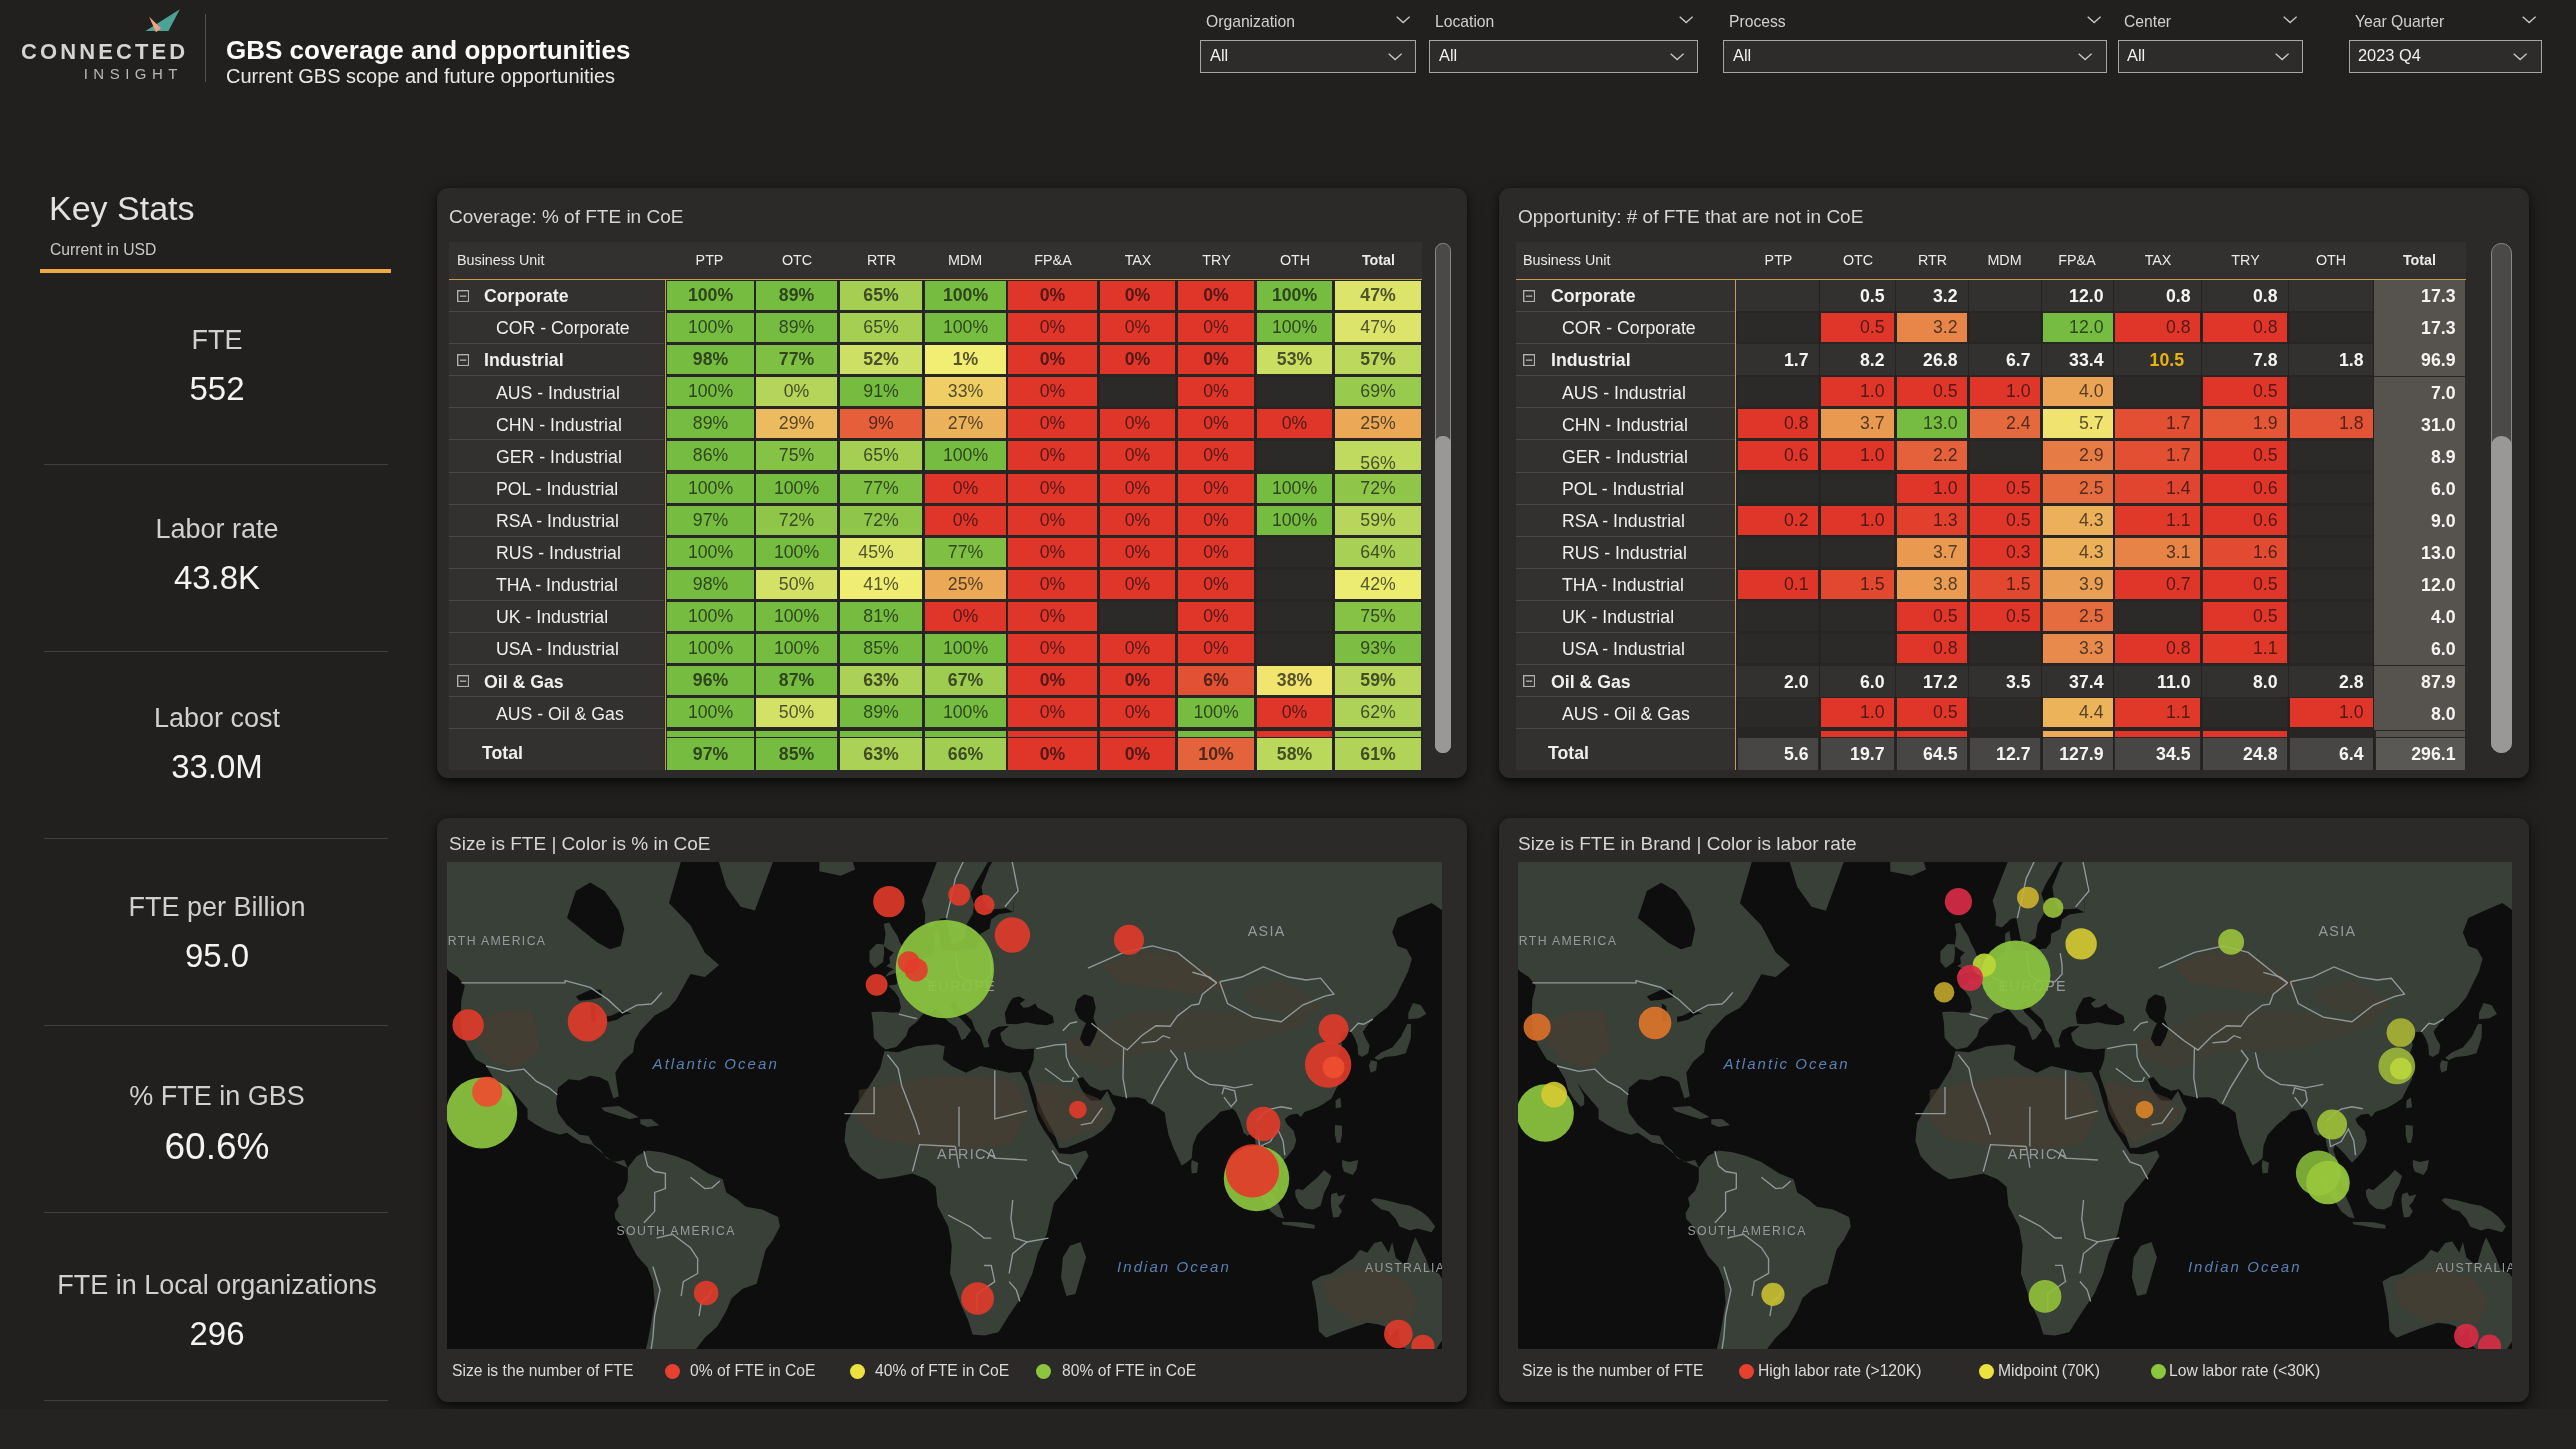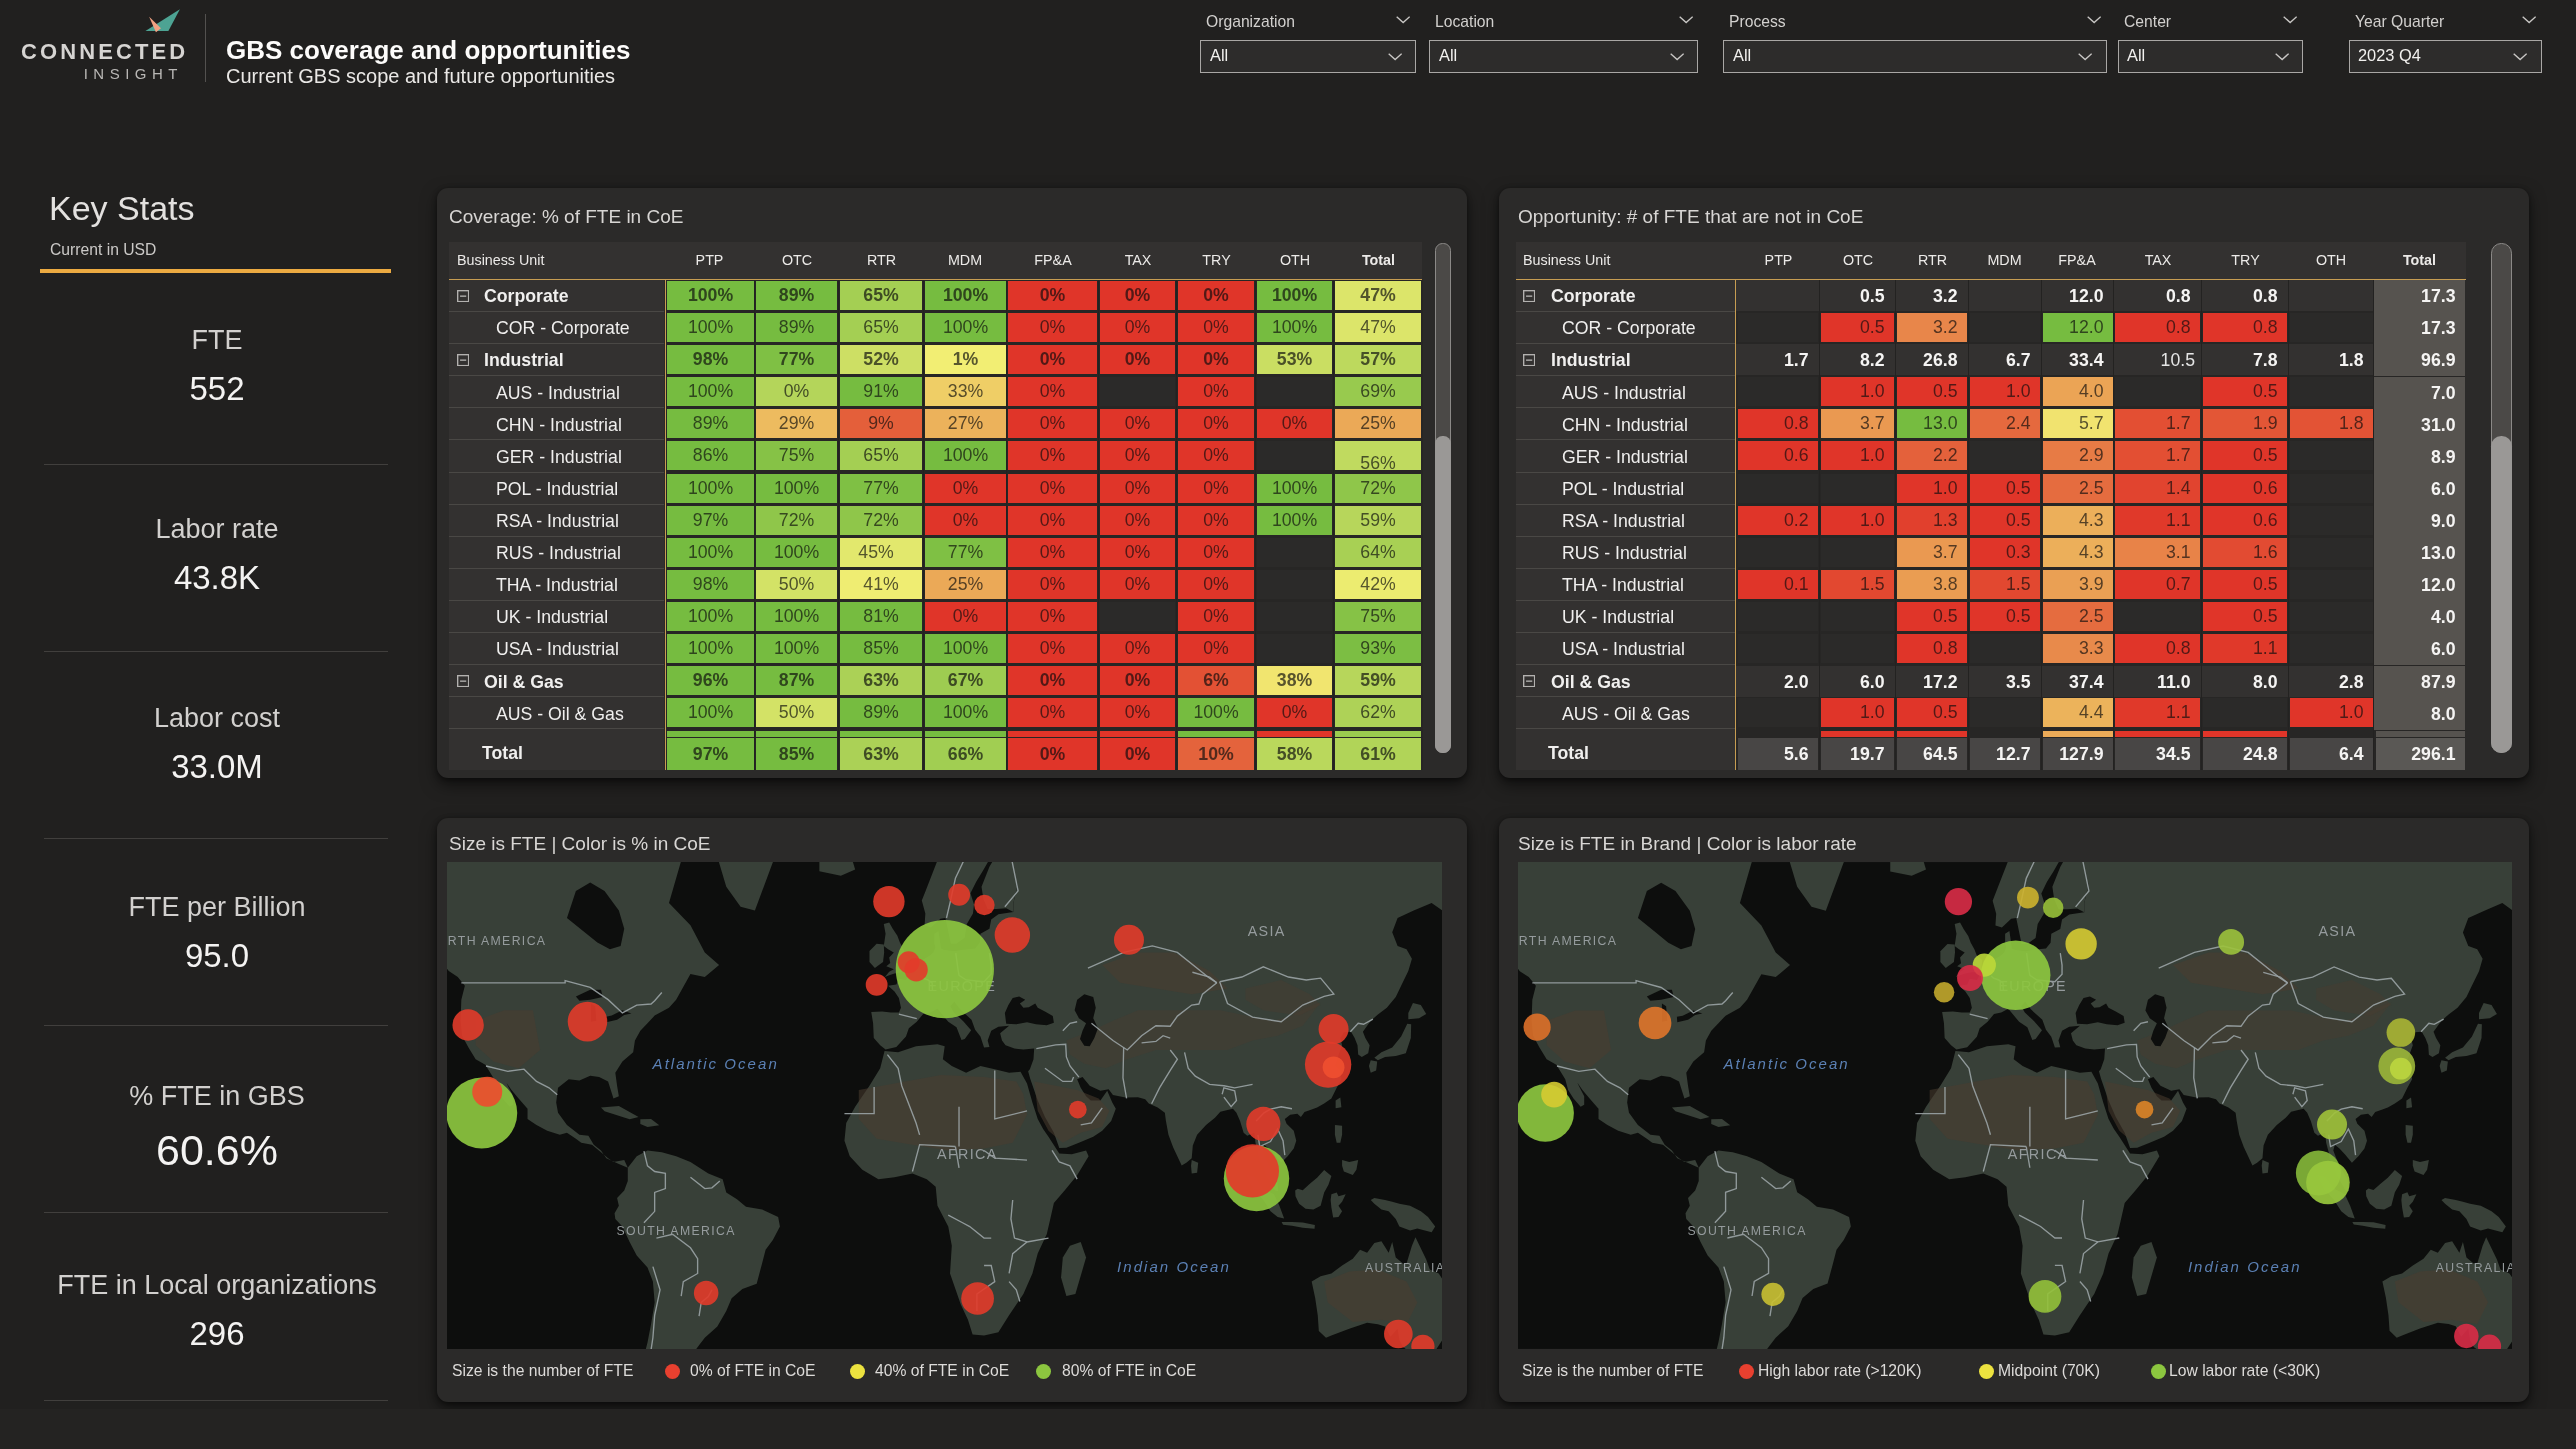--- a/index.html
+++ b/index.html
@@ -78,21 +78,21 @@
 <div class="abs" style="left:0px;top:514px;width:434px;text-align:center;color:#d2d0ce;font-size:27px">Labor rate</div>
 <div class="abs" style="left:0px;top:559px;width:434px;text-align:center;color:#f4f3f2;font-size:33px">43.8K</div>
 <div class="abs" style="left:44px;top:651px;width:344px;height:1.4px;background:#413f3d"></div>
 <div class="abs" style="left:0px;top:703px;width:434px;text-align:center;color:#d2d0ce;font-size:27px">Labor cost</div>
 <div class="abs" style="left:0px;top:748px;width:434px;text-align:center;color:#f4f3f2;font-size:33px">33.0M</div>
 <div class="abs" style="left:44px;top:838px;width:344px;height:1.4px;background:#413f3d"></div>
 <div class="abs" style="left:0px;top:892px;width:434px;text-align:center;color:#d2d0ce;font-size:27px">FTE per Billion</div>
 <div class="abs" style="left:0px;top:937px;width:434px;text-align:center;color:#f4f3f2;font-size:33px">95.0</div>
 <div class="abs" style="left:44px;top:1025px;width:344px;height:1.4px;background:#413f3d"></div>
 <div class="abs" style="left:0px;top:1081px;width:434px;text-align:center;color:#d2d0ce;font-size:27px">% FTE in GBS</div>
-<div class="abs" style="left:0px;top:1126px;width:434px;text-align:center;color:#f4f3f2;font-size:43px">60.6%</div>
+<div class="abs" style="left:0px;top:1126px;width:434px;text-align:center;color:#f4f3f2;font-size:37px">60.6%</div>
 <div class="abs" style="left:44px;top:1212px;width:344px;height:1.4px;background:#413f3d"></div>
 <div class="abs" style="left:0px;top:1270px;width:434px;text-align:center;color:#d2d0ce;font-size:27px">FTE in Local organizations</div>
 <div class="abs" style="left:0px;top:1315px;width:434px;text-align:center;color:#f4f3f2;font-size:33px">296</div>
 <div class="abs" style="left:44px;top:1400px;width:344px;height:1.4px;background:#413f3d"></div>
 <div class="panel" style="left:437px;top:188px;width:1030px;height:590px"></div>
 <div class="panel" style="left:1499px;top:188px;width:1030px;height:590px"></div>
 <div class="panel" style="left:437px;top:818px;width:1030px;height:584px"></div>
 <div class="panel" style="left:1499px;top:818px;width:1030px;height:584px"></div>
 <div class="ptitle" style="left:449px;top:206px">Coverage: % of FTE in CoE</div>
 <div class="ptitle" style="left:1518px;top:206px">Opportunity: # of FTE that are not in CoE</div>
@@ -494,21 +494,21 @@
 <svg class="abs" style="left:1523px;top:354px" width="12.3" height="12.3" viewBox="0 0 18 18">
     <rect x="1" y="1" width="16" height="16" fill="none" stroke="#b3b1af" stroke-width="2"></rect>
     <line x1="4.5" y1="9" x2="13.5" y2="9" stroke="#b3b1af" stroke-width="2"></line>
   </svg>
 <div class="bu" style="left:1551px;top:344px;height:32px;font-weight:bold">Industrial</div>
 <div class="cell" style="left:1738px;top:344px;width:80px;height:32px;color:#f5f4f3;font-weight:bold;justify-content:flex-end;padding-right:9.5px">1.7</div>
 <div class="cell" style="left:1821px;top:344px;width:73px;height:32px;color:#f5f4f3;font-weight:bold;justify-content:flex-end;padding-right:9.5px">8.2</div>
 <div class="cell" style="left:1897px;top:344px;width:70px;height:32px;color:#f5f4f3;font-weight:bold;justify-content:flex-end;padding-right:9.5px">26.8</div>
 <div class="cell" style="left:1970px;top:344px;width:70px;height:32px;color:#f5f4f3;font-weight:bold;justify-content:flex-end;padding-right:9.5px">6.7</div>
 <div class="cell" style="left:2043px;top:344px;width:70px;height:32px;color:#f5f4f3;font-weight:bold;justify-content:flex-end;padding-right:9.5px">33.4</div>
-<div class="cell" style="left:2115px;top:344px;width:85px;height:32px;color:#e5e5e5;font-weight:normal;justify-content:flex-end;padding-right:5px">10.5</div>
+<div class="cell" style="left:2115px;top:344px;width:85px;height:32px;color:#eab308;font-weight:bold;justify-content:flex-end;padding-right:16px">10.5</div>
 <div class="cell" style="left:2203px;top:344px;width:84px;height:32px;color:#f5f4f3;font-weight:bold;justify-content:flex-end;padding-right:9.5px">7.8</div>
 <div class="cell" style="left:2290px;top:344px;width:83px;height:32px;color:#f5f4f3;font-weight:bold;justify-content:flex-end;padding-right:9.5px">1.8</div>
 <div class="abs" style="left:2374px;top:344px;width:91px;height:32px;background:#56534f"></div>
 <div class="cell" style="left:2376px;top:344px;width:89px;height:32px;color:#f5f4f3;font-weight:bold;justify-content:flex-end;padding-right:9.5px">96.9</div>
 <div class="sep" style="left:1516px;top:407px;width:220px"></div>
 <div class="bu" style="left:1562px;top:377px;height:32px">AUS - Industrial</div>
 <div class="abs" style="left:1738px;top:377px;width:80px;height:29px;background:#2b2a29"></div>
 <div class="abs" style="left:1821px;top:377px;width:73px;height:29px;background:#e03529"></div>
 <div class="cell" style="left:1821px;top:377px;width:73px;height:29px;color:#521916;justify-content:flex-end;padding-right:9.5px">1.0</div>
 <div class="abs" style="left:1897px;top:377px;width:70px;height:29px;background:#e03529"></div>

